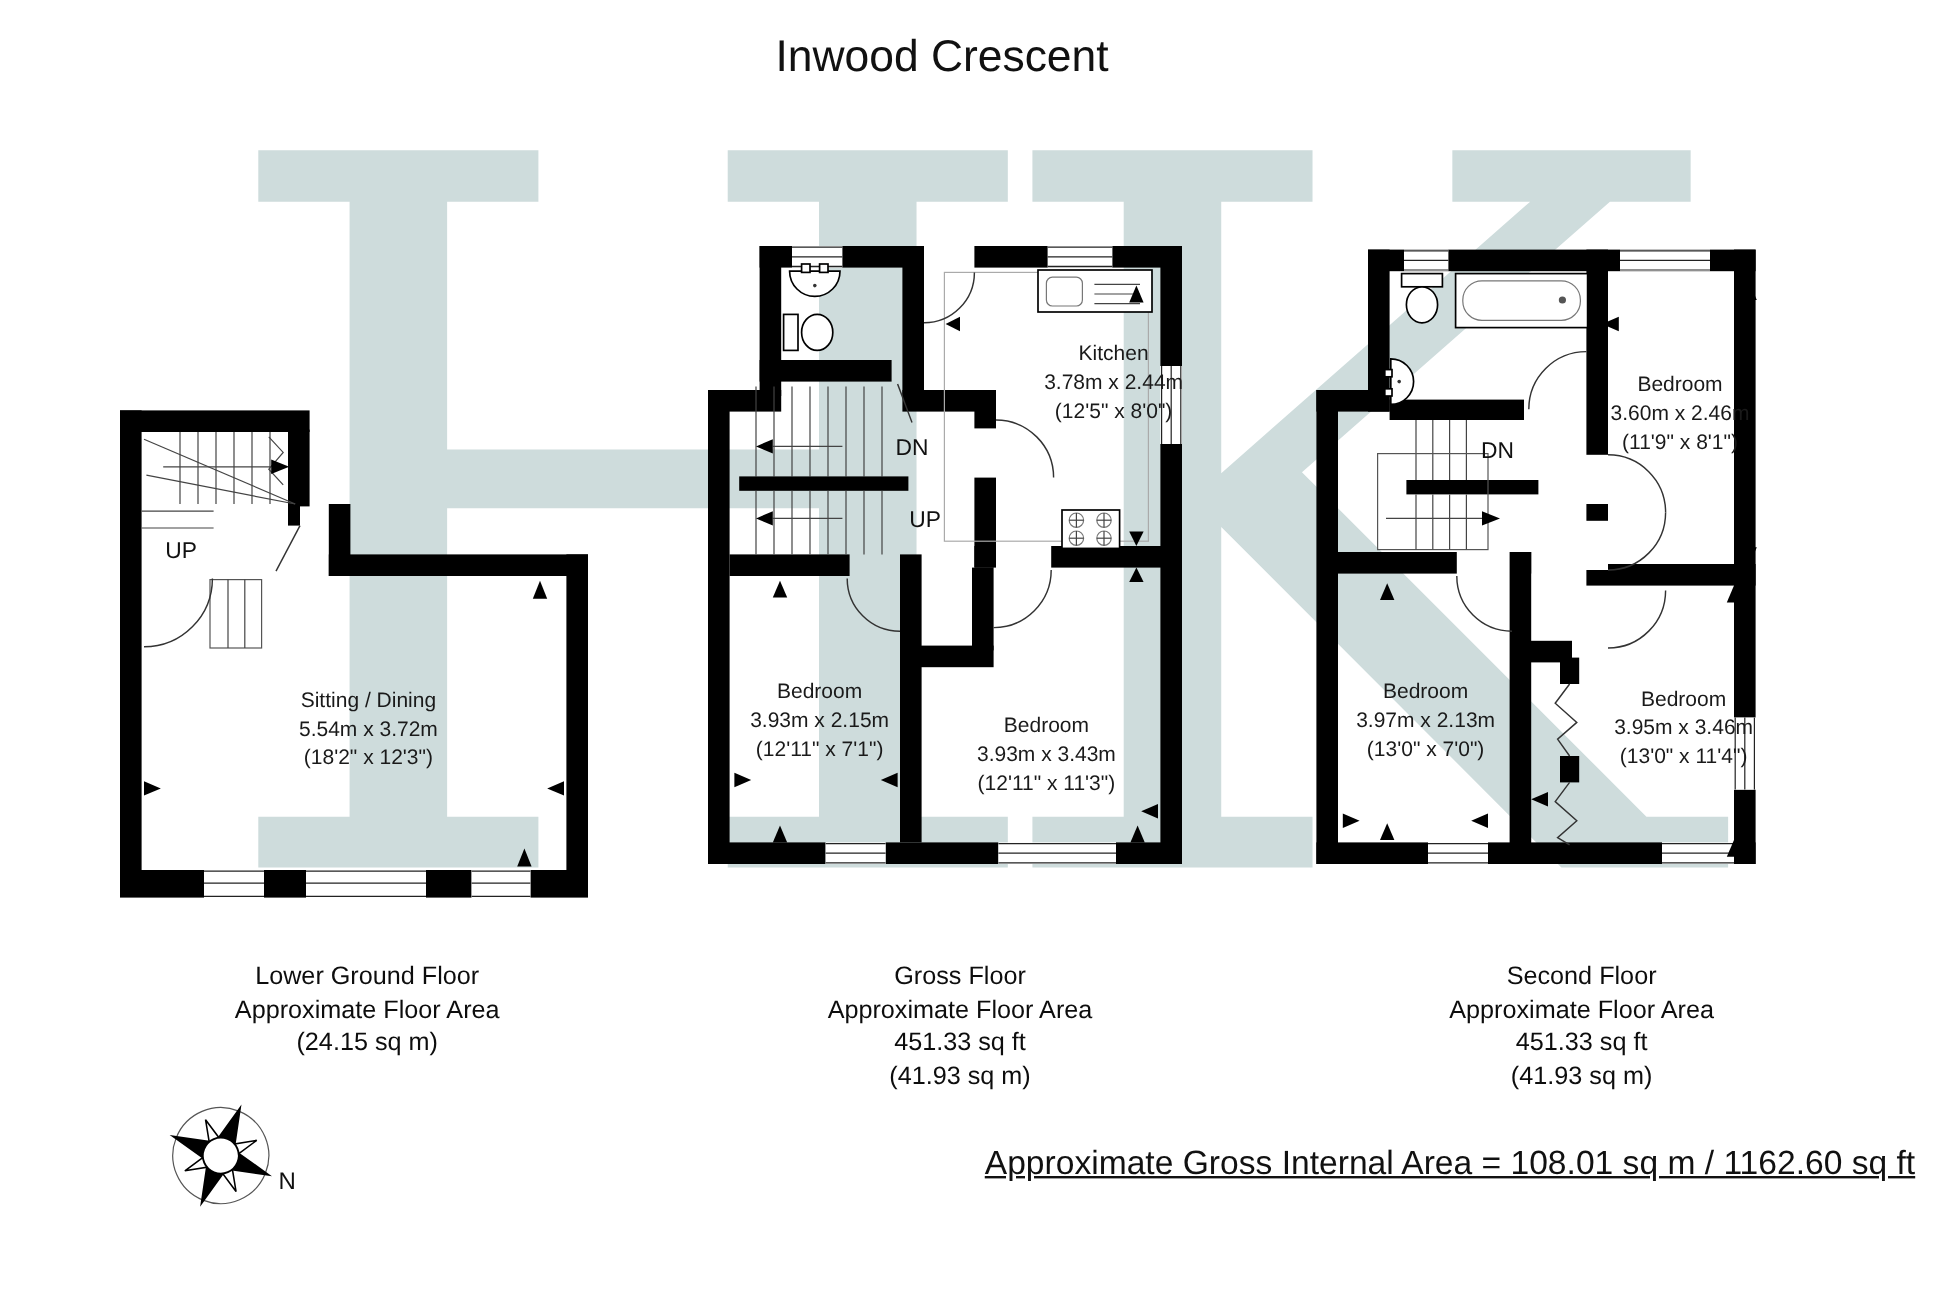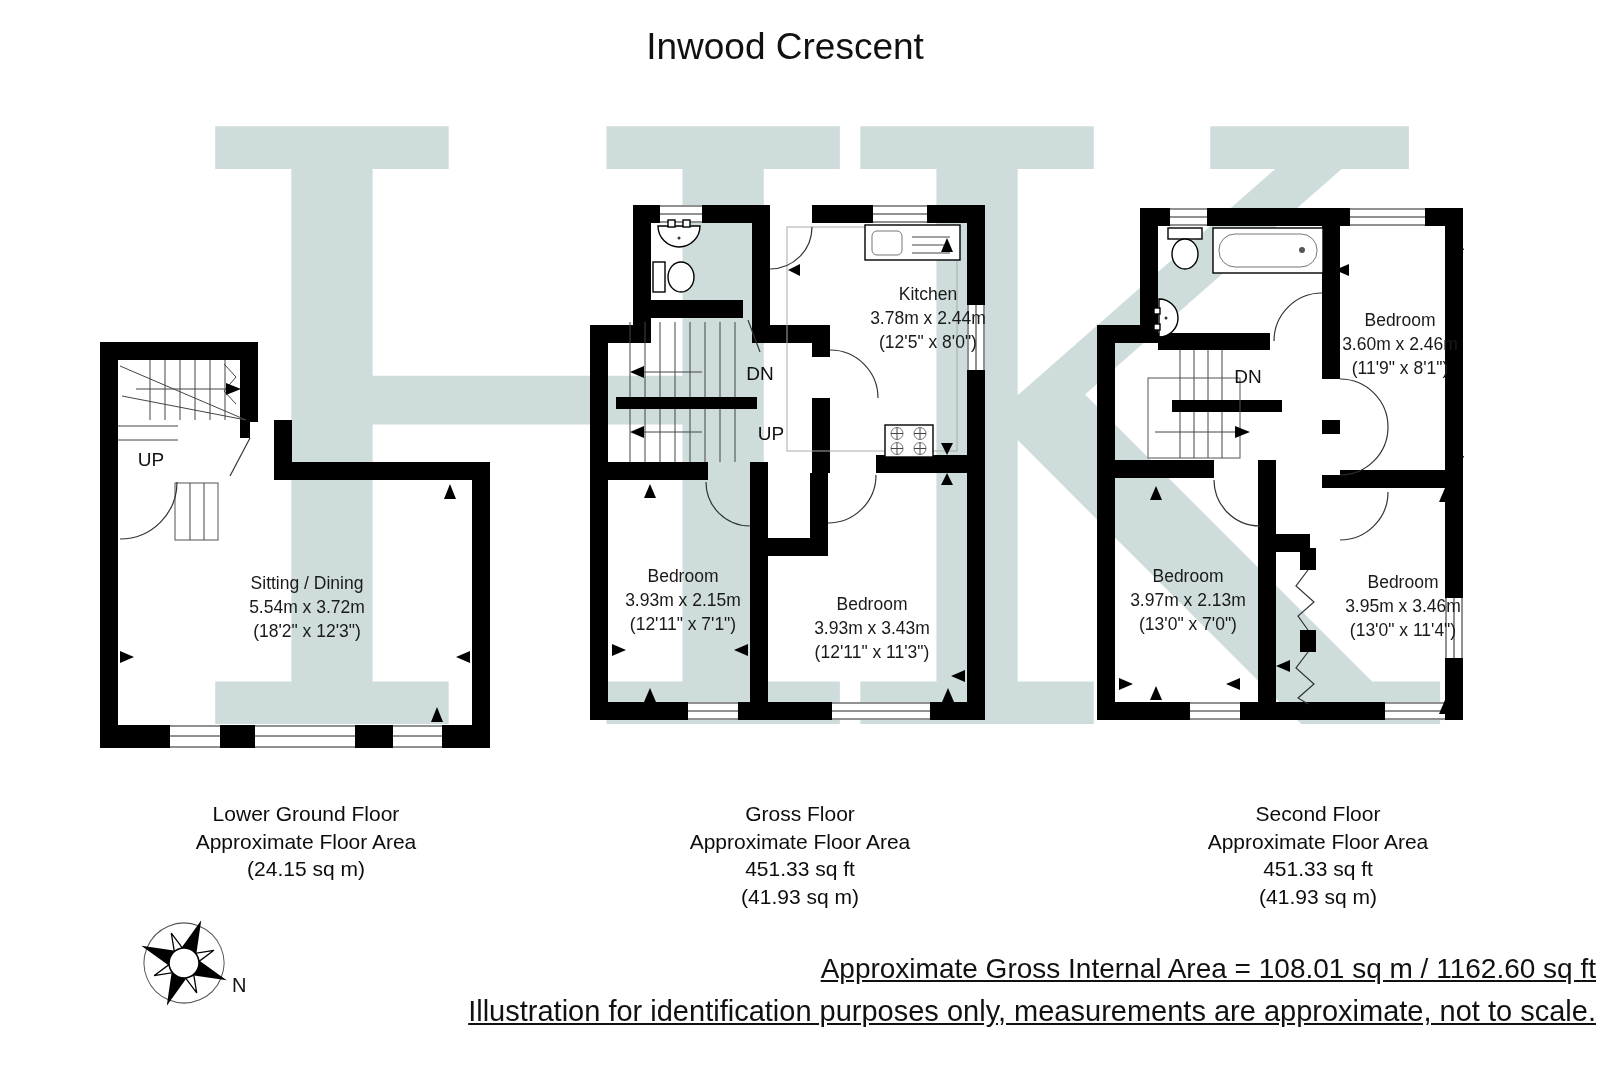--- a/index.html
+++ b/index.html
@@ -396,15 +396,14 @@
     <g transform="rotate(22 184 963)">
       <circle cx="184" cy="963" r="40" fill="none" stroke="#555" stroke-width="1"></circle>
       <path d="M 161,940 L 184,954 L 207,940 L 193,963 L 207,986 L 184,972 L 161,986 L 175,963 Z" fill="#fff" stroke="#000" stroke-width="1.3"></path>
       <path d="M 184,917 L 193,954 L 230,963 L 193,972 L 184,1009 L 175,972 L 138,963 L 175,954 Z" fill="#000"></path>
       <circle cx="184" cy="963" r="15" fill="#fff" stroke="#000" stroke-width="1.6"></circle>
     </g>
   </svg>
   <div class="north-label" style="left:232px;top:974px">N</div>
 
   <div class="footer-line" style="top:953px">Approximate Gross Internal Area = 108.01 sq m / 1162.60 sq ft</div>
-  <div class="footer-line" style="top:995px;font-size:29px">Illustration for identification purposes only, measurements are approximate, not to scale.</div>
 
 </div>
 
 </body></html>

